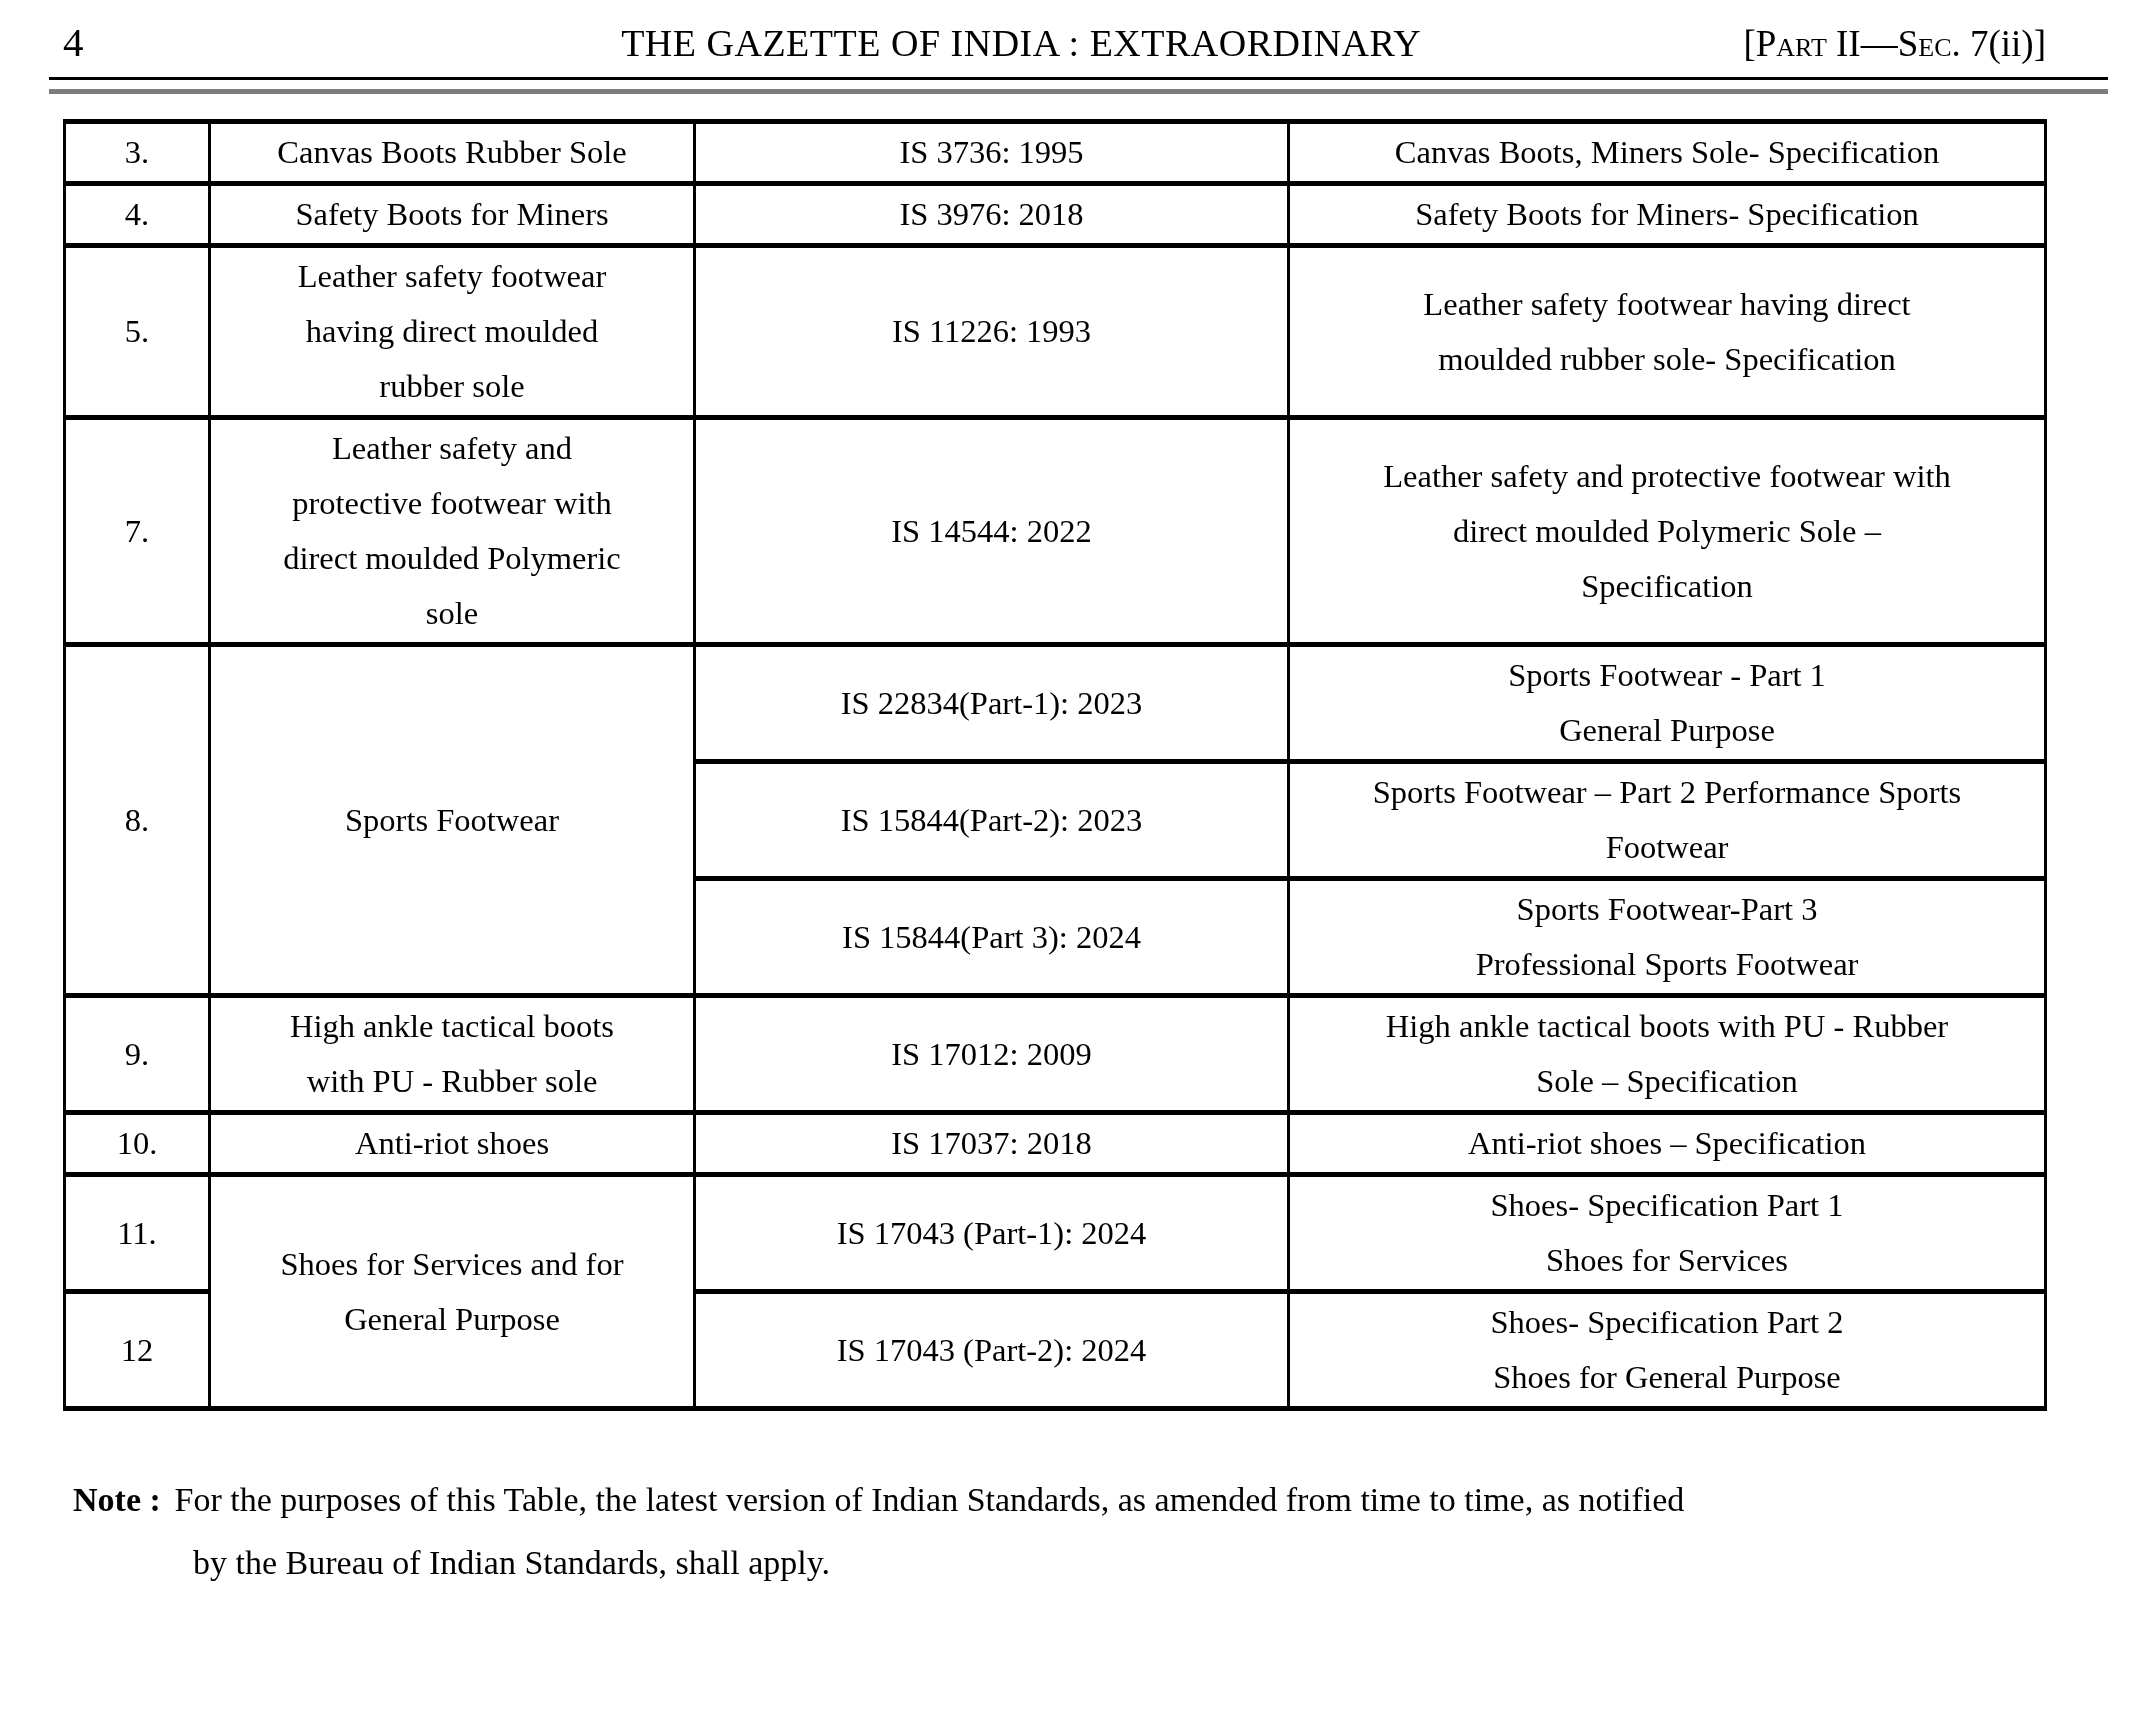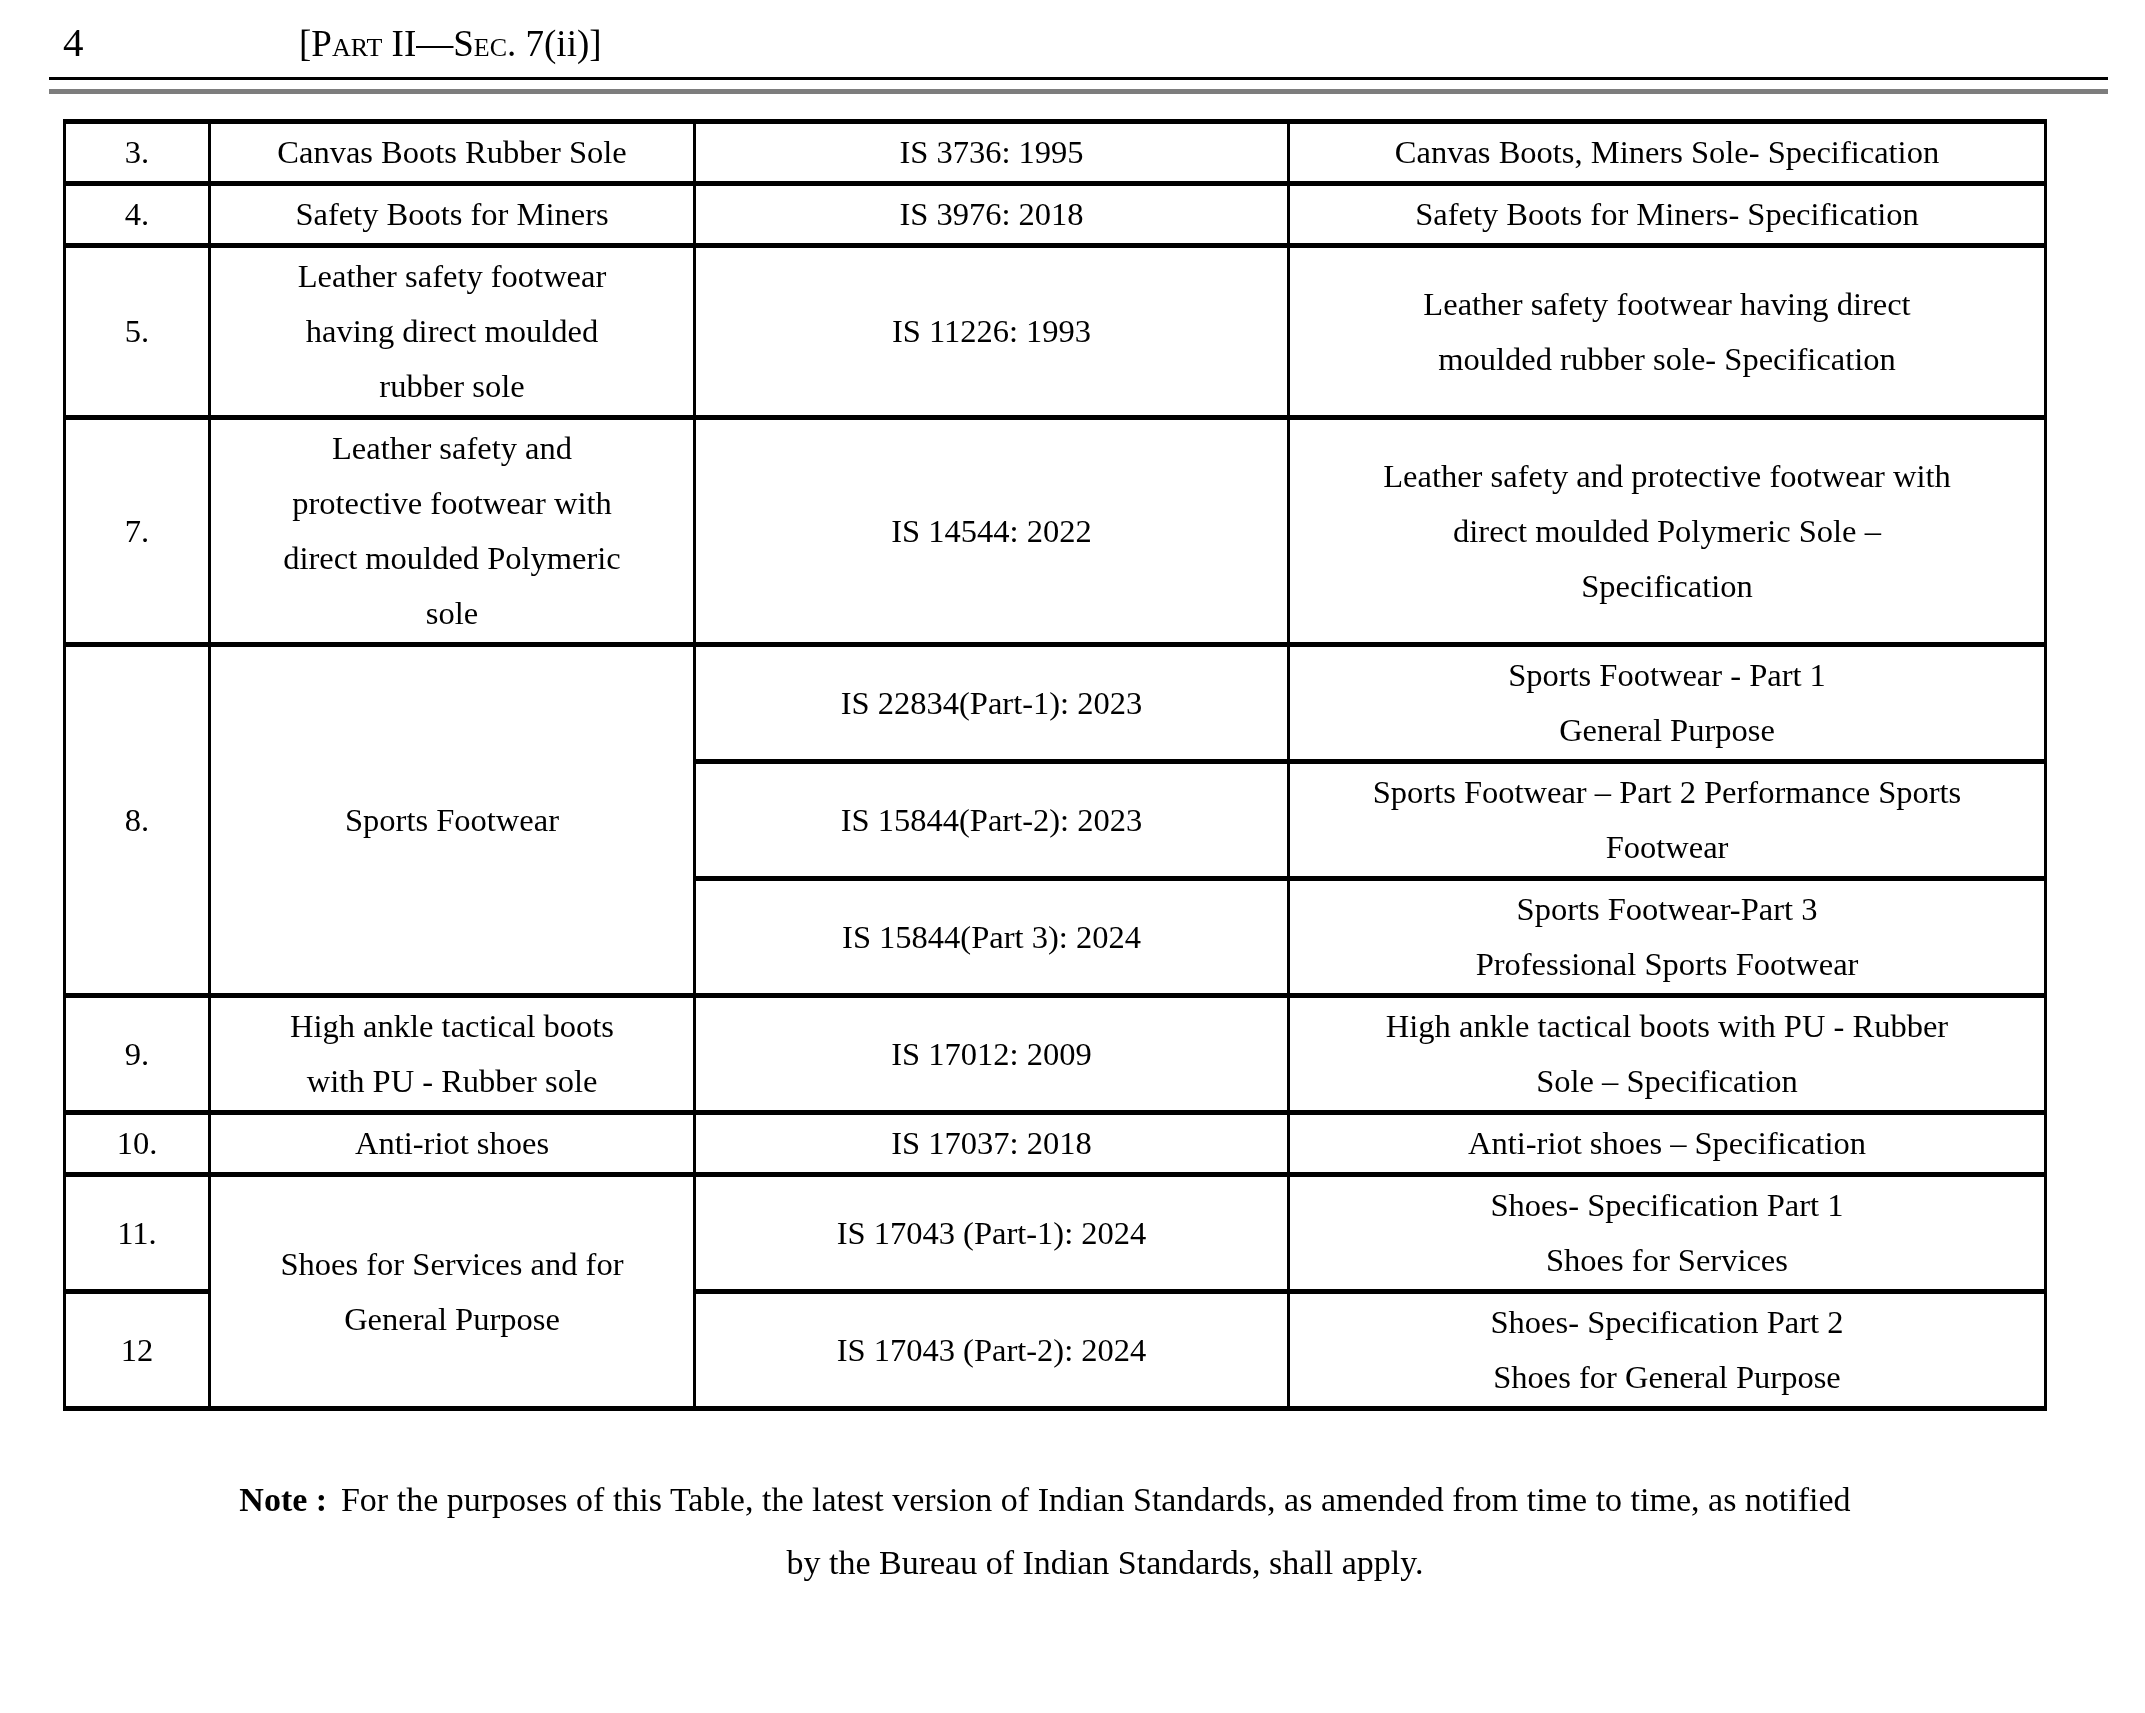--- a/index.html
+++ b/index.html
@@ -70,43 +70,43 @@
     white-space: pre-line;
     overflow: hidden;
   }
   col.c-sl    { width: 145px; }
   col.c-prod  { width: 485px; }
   col.c-isno  { width: 594px; }
   col.c-title { width: 757px; }
 
   
   .note {
-    margin: 57px 99px 0 44px;
+    margin: 57px 99px 0 73px;
     font-size: 34px;
     line-height: 63px;
     padding-left: 120px;
     text-indent: -120px;
-    text-align: center;
   }
   .note b { margin-right: 13.8px; }
   .note .ntext { white-space: pre-line; }
 
   .fno {
     margin: 31.5px 100px 0 0;
     text-align: right;
     font-size: 34px;
   }
 </style>
 </head>
 <body>
 
 <div class="page">
 
   <div class="hdr">
     <div class="pageno">4</div>
+    <div class="htitle">THE GAZETTE OF INDIA : EXTRAORDINARY</div>
     <div class="hpart"><span class="sc">[Part II—Sec.</span><span> 7(ii)]</span></div>
   </div>
 
   <div class="rule-thin"></div>
   <div class="rule-thick"></div>
 
   <table class="std">
     <colgroup>
       <col class="c-sl">
         <col class="c-prod">

